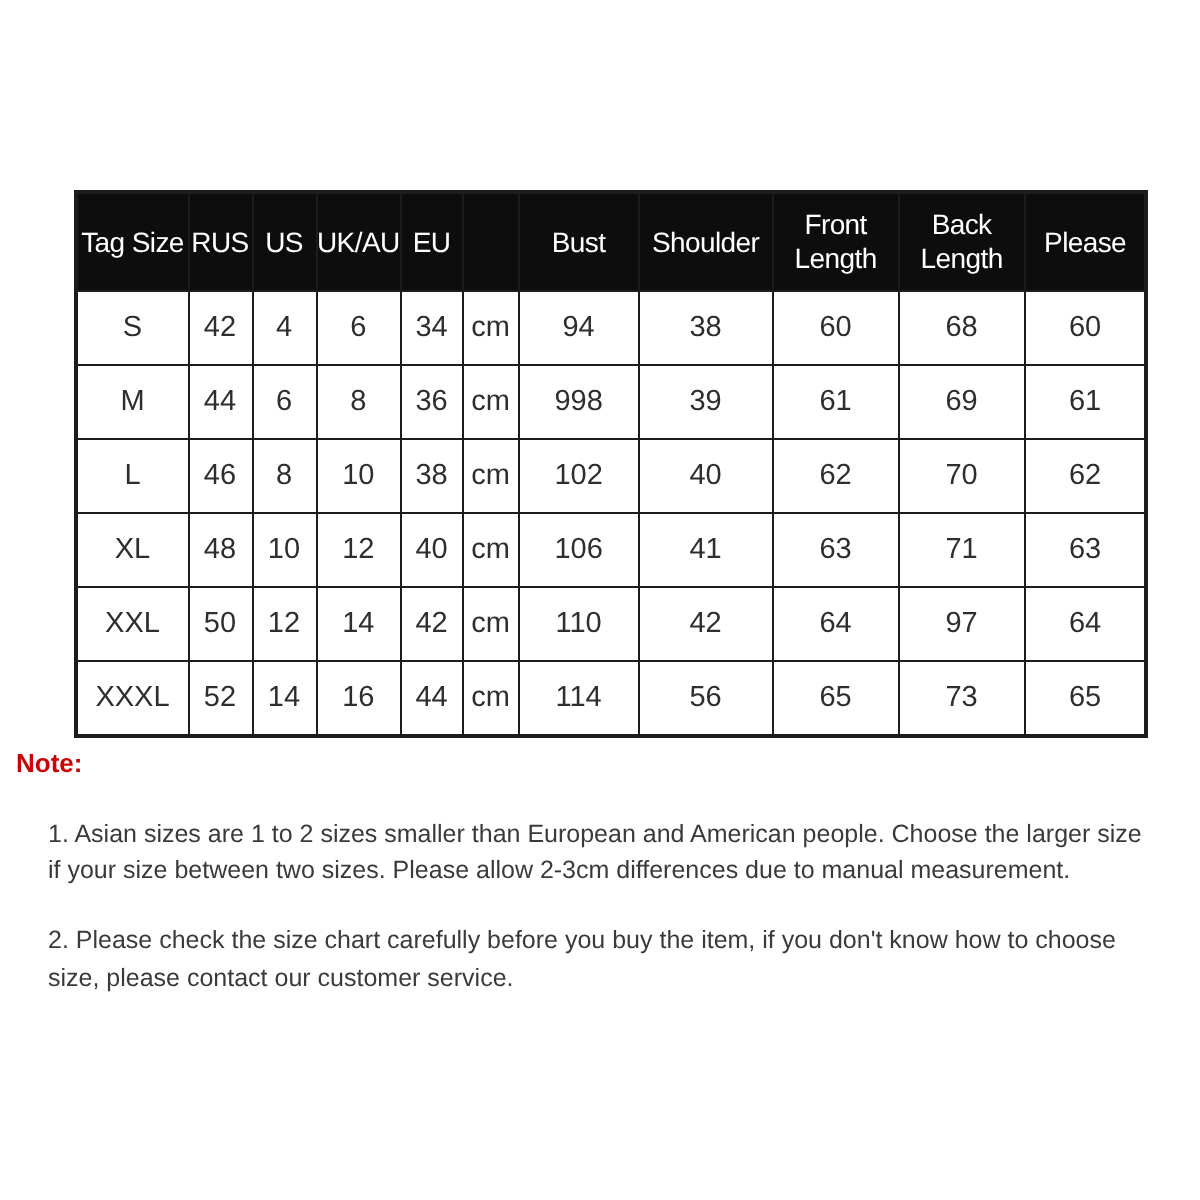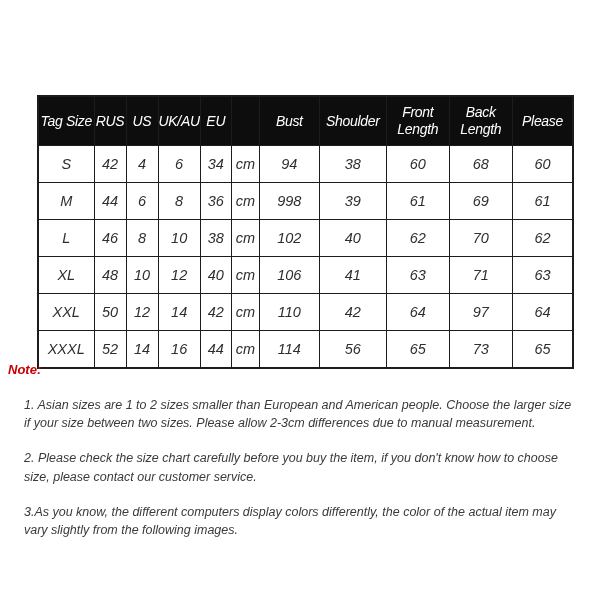--- a/index.html
+++ b/index.html
@@ -3,21 +3,20 @@
 <meta charset="utf-8">
 <style>
   html, body { margin: 0; padding: 0; background: #ffffff; }
   .page {
     position: relative;
     width: 600px;
     height: 600px;
     background: #ffffff;
     font-family: "Liberation Sans", "DejaVu Sans", sans-serif;
     overflow: hidden;
-    font-style: italic;
   }
   table.size-table {
     position: absolute;
     left: 37px;
     top: 95px;
     border-collapse: collapse;
     table-layout: fixed;
     border: 2px solid var(--border-color, #1c1c1c);
   }
   table.size-table th,
@@ -39,21 +38,21 @@
   }
   table.size-table td {
     font-size: 14.5px;
     color: var(--cell-fg, #2e2e2e);
     height: 36px;
     background: #ffffff;
   }
   .notes {
     position: absolute;
     left: 8px;
-    top: 360px;
+    top: 372px;
     width: 588px;
     font-size: 12.5px;
     line-height: 1.5;
     color: var(--note-fg, #3a3a3a);
   }
   .notes-title {
     color: var(--note-title-color, #cc0000);
     font-weight: bold;
     font-size: 13px;
   }
@@ -172,16 +171,15 @@
           <td>73</td>
           <td>65</td>
         </tr>
       </tbody>
   </table>
 
   <div class="notes">
     <div class="notes-title">Note:</div>
     <p>1. Asian sizes are 1 to 2 sizes smaller than European and American people. Choose the larger size if your size between two sizes. Please allow 2-3cm differences due to manual measurement.</p>
     <p>2. Please check the size chart carefully before you buy the item, if you don't know how to choose size, please contact our customer service.</p>
-    <p>3.As you know, the different computers display colors differently, the color of the actual item may vary slightly from the following images.</p>
   </div>
 
 </div>
 
 </body></html>

